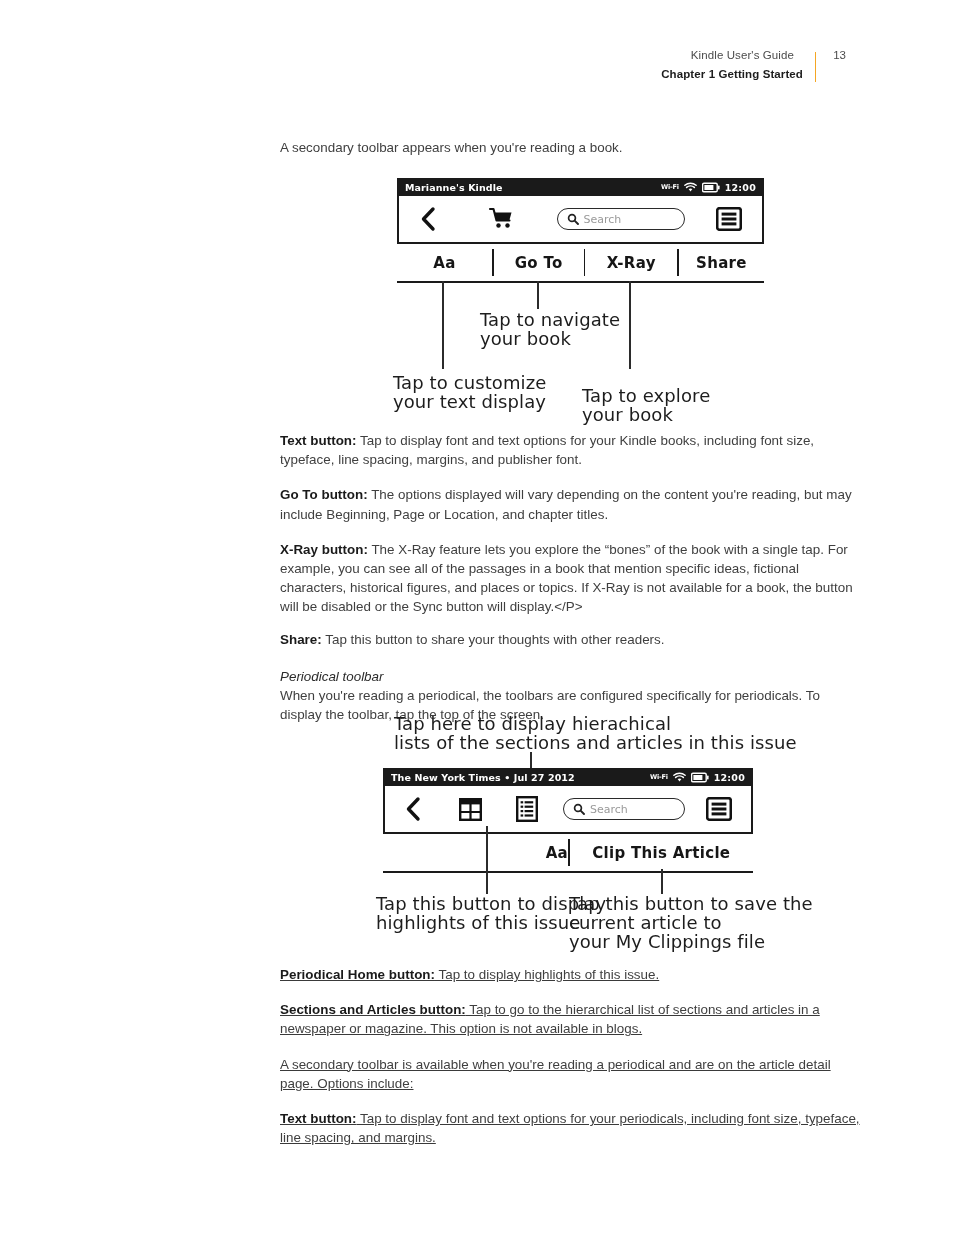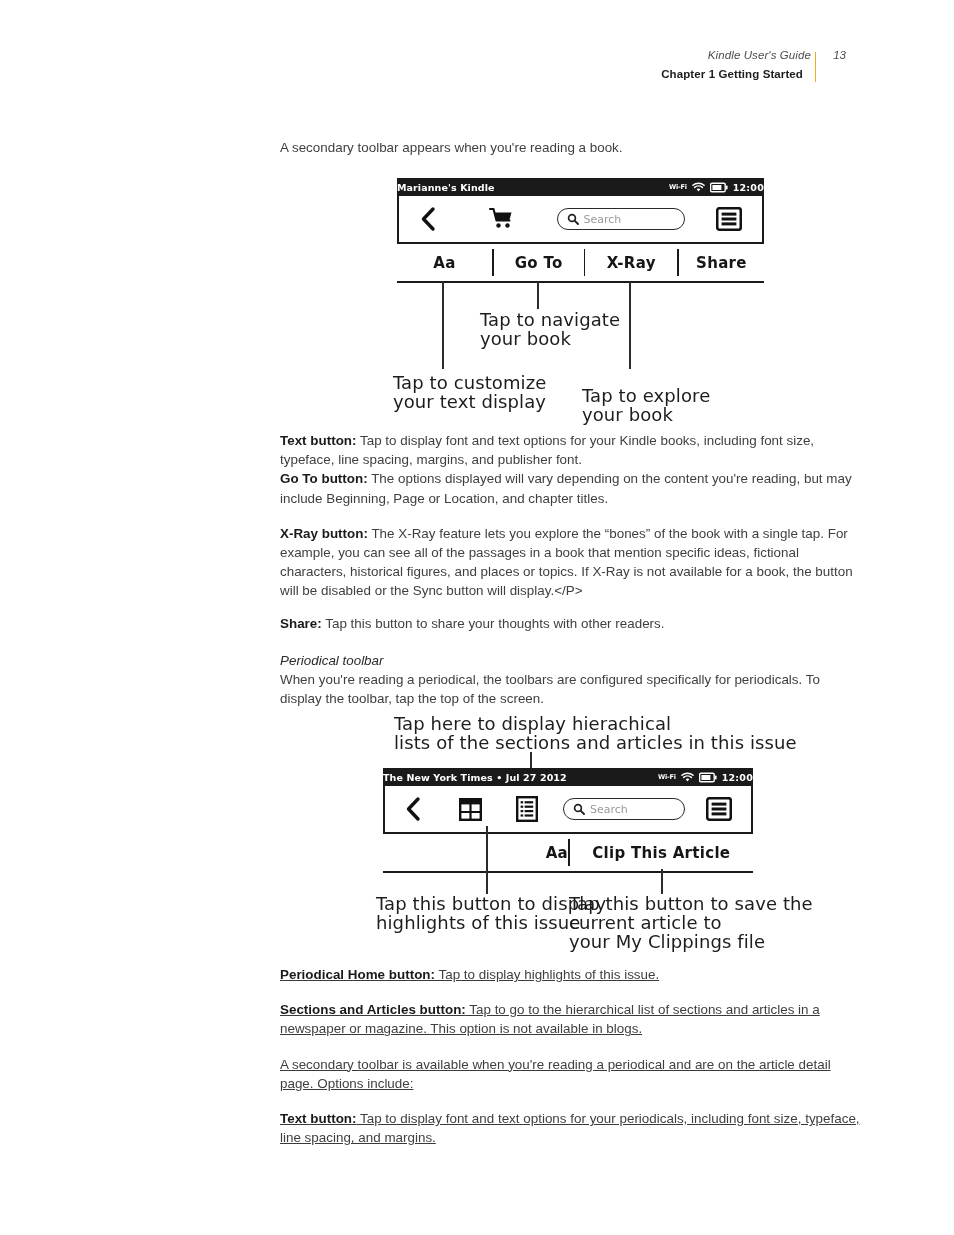--- a/index.html
+++ b/index.html
@@ -21,22 +21,21 @@
     position: absolute;
     top: 50px;
     right: 108px;
     text-align: right;
     line-height: 1.0;
   }
   .hdr-row1 {
     display: flex;
     align-items: center;
     justify-content: flex-end;
-    gap: 0;
-    font-style: italic;
+    gap: 17px;
   }
   .hdr-guide {
     font-size: 11.5px;
     color: #4c4c4c;
     letter-spacing: 0.1px;
     padding-right: 13px;
   }
   .hdr-sep {
     width: 1px;
     height: 30px;
@@ -84,21 +83,21 @@
   }
 
   
   .device { position: absolute; }
   .statusbar {
     background: #1a1a1a;
     color: #ffffff;
     height: 18px;
     display: flex;
     align-items: center;
-    padding: 0 0;
+    padding: 0 8px;
     box-sizing: border-box;
     font-family: "DejaVu Sans", sans-serif;
   }
   .status-title {
     font-size: 9.5px;
     font-weight: bold;
     letter-spacing: 0.1px;
     white-space: nowrap;
   }
   .status-right {
@@ -282,21 +281,21 @@
 your text display</div>
 <div class="callout" style="left:480px; top:310px;">Tap to navigate
 your book</div>
 <div class="callout" style="left:582px; top:386px;">Tap to explore
 your book</div>
 
 <div class="content" style="top:431px;">
   <p class="body">
     <b>Text button:</b><span> Tap to display font and text options for your Kindle books, including font size, typeface, line spacing, margins, and publisher font.</span>
   </p>
-  <p class="body" style="">
+  <p class="body" style="margin-top:16px;">
     <b>Go To button:</b><span> The options displayed will vary depending on the content you're reading, but may include Beginning, Page or Location, and chapter titles.</span>
   </p>
   <p class="body" style="margin-top:16px;">
     <b>X-Ray button:</b><span> The X-Ray feature lets you explore the “bones” of the book with a single tap. For example, you can see all of the passages in a book that mention specific ideas, fictional characters, historical figures, and places or topics. If X-Ray is not available for a book, the button will be disabled or the Sync button will display.&lt;/P&gt;</span>
   </p>
   <p class="body" style="margin-top:13px;">
     <b>Share:</b><span> Tap this button to share your thoughts with other readers.</span>
   </p>
   <p class="subhead" style="margin-top:18px;">Periodical toolbar</p>
   <p class="body">When you're reading a periodical, the toolbars are configured specifically for periodicals. To display the toolbar, tap the top of the screen.</p>

